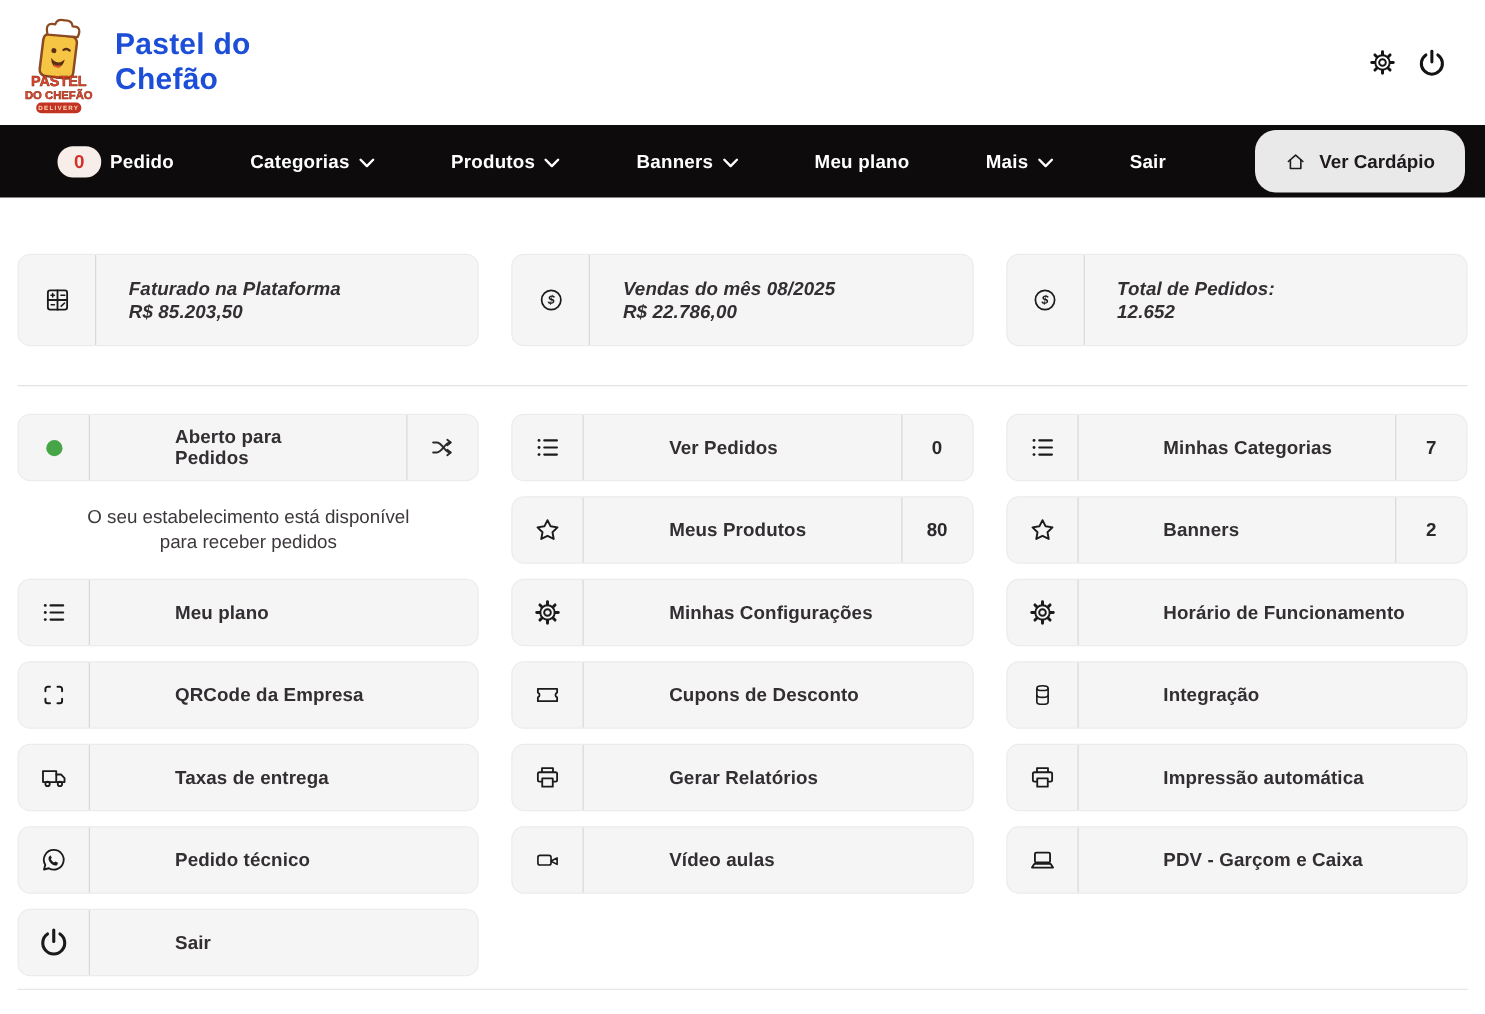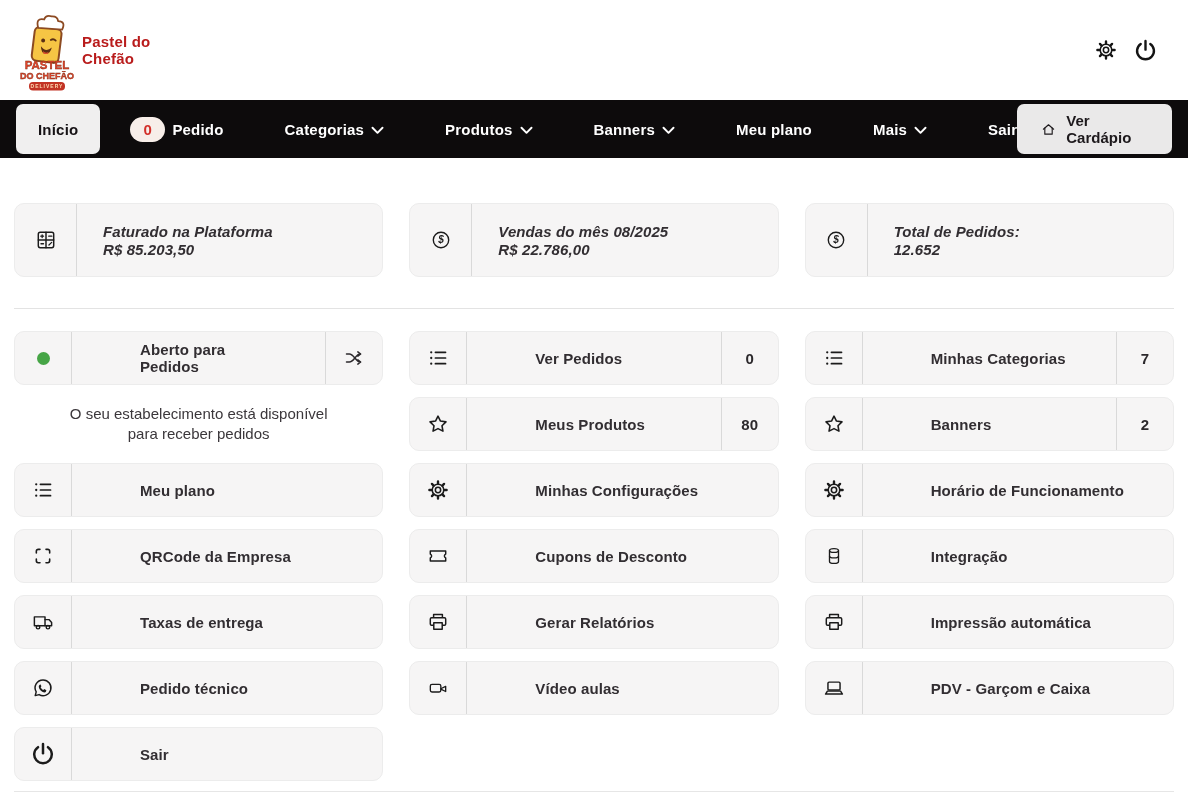--- a/index.html
+++ b/index.html
@@ -2,37 +2,37 @@
 <html><head>
 <meta charset="utf-8">
 <style>
   * { margin:0; padding:0; box-sizing:border-box; }
   html,body { width:1188px; height:811px; background:#fff; overflow:hidden;
     font-family:"Liberation Sans","DejaVu Sans",sans-serif; }
 
   
   .header { height:100px; display:flex; align-items:center; padding:0 30px 0 16px; background:#fff; }
   .logo { width:62px; height:80px; flex:0 0 auto; margin-top:4px; }
-  .brand-title { margin-left:4px; font-size:15px; font-weight:800; color:#b91c1c; line-height:1.16; letter-spacing:.2px; }
+  .brand-title { margin-left:14px; font-size:24px; font-weight:800; color:#1d4ed8; line-height:1.16; letter-spacing:.2px; }
   .header-spacer { flex:1; }
   .header-actions { display:flex; align-items:center; gap:16px; }
   .hicon { width:22px; height:22px; color:#141414; cursor:pointer; }
   .hicon.power { width:25px; height:25px; }
 
   
   .nav { height:58px; background:#0d0b0c; display:flex; align-items:center; padding:0 16px; }
   .nav-item { color:#fff; font-size:15px; font-weight:700; letter-spacing:.2px; cursor:pointer;
     display:flex; align-items:center; gap:7px; white-space:nowrap; }
   .nav-item + .nav-item { margin-left:61px; }
   .nav-active { background:#f0efef; color:#161215; border-radius:7px; height:50px; padding:0 22px; margin-left:0; }
   .badge-pill { background:#f7eee9; color:#d3302a; font-weight:800; font-size:15px;
     min-width:35px; height:25px; border-radius:13px; display:inline-flex; align-items:center; justify-content:center; padding:0 9px; }
   .chev { width:13px; height:9px; color:#fff; margin-top:2px; }
   .nav-spacer { flex:1; }
-  .cta-btn { background:#eae9e9; color:#1d191c; height:50px; border-radius:7px; display:flex; align-items:center;
+  .cta-btn { background:#eae9e9; color:#1d191c; height:50px; border-radius:17px; display:flex; align-items:center;
     gap:10px; padding:0 24px; font-size:15px; font-weight:700; cursor:pointer; }
   .cta-btn .ic { width:17px; height:17px; }
 
   
   .main { padding:0 14px; }
   .stats-row { margin-top:45px; display:grid; grid-template-columns:1fr 1fr 1fr; column-gap:26px;font-style:italic; }
   .stat-card { background:#f6f5f5; border:1px solid #ececec; border-radius:10px; height:74px; display:flex; align-items:stretch; }
   .stat-icon-cell { width:62px; flex:0 0 auto; display:flex; align-items:center; justify-content:center; border-right:1px solid #d9d9d9; color:#1b1b1b; }
   .stat-text { display:flex; flex-direction:column; justify-content:center; padding-left:26px; gap:1px; }
   .stat-title, .stat-value { font-size:15px; font-weight:700; color:#322e32; letter-spacing:.1px; }
@@ -196,23 +196,20 @@
     <svg class="hicon">
         <use href="#sym-gear"></use>
       </svg>
     <svg class="hicon power">
         <use href="#sym-power"></use>
       </svg>
   </div>
 </div>
 
 <div class="nav">
-  <div class="nav-item nav-active">
-    <span>Início</span>
-  </div>
   <div class="nav-item" style="margin-left:30px">
     <span class="badge-pill">0</span>
     <span>Pedido</span>
   </div>
   <div class="nav-item">
     <span>Categorias</span>
     <svg class="chev">
         <use href="#sym-chevron"></use>
       </svg>
   </div>

